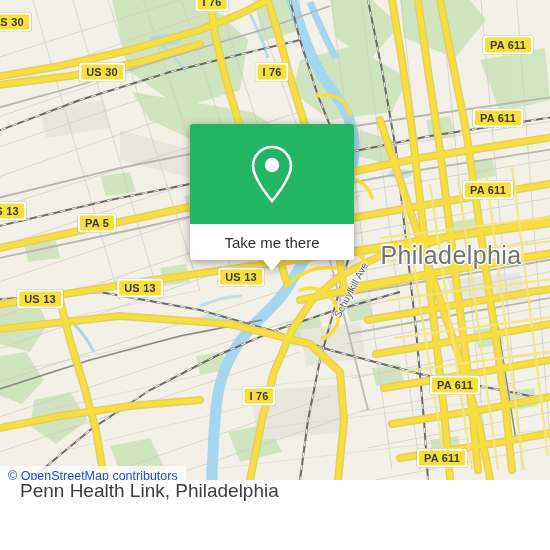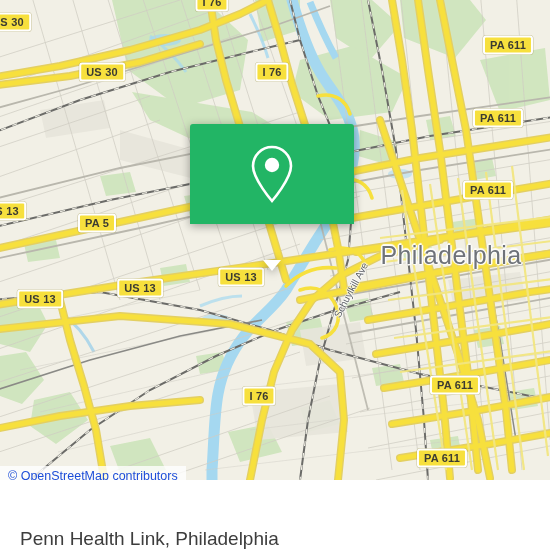--- a/index.html
+++ b/index.html
@@ -128,21 +128,21 @@
 
   
   #footer {
     position: absolute;
     left: 0;
     top: 480px;
     width: 438px;
     height: 70px;
     background: #ffffff;
     display: flex;
-    align-items: flex-end;
+    align-items: flex-start;
     justify-content: space-between;
     box-sizing: border-box;
     padding: 0 16px 0 20px;
   }
   #place-name {
     font-size: 19px;
     color: #3d3d3d;
     font-family: "Liberation Sans", sans-serif;
     white-space: nowrap;
   }
@@ -397,20 +397,23 @@
     <div class="shield" style="left:455px; top:385px;">PA 611</div>
     <div class="shield" style="left:442px; top:458px;">PA 611</div>
 
     <div id="popup">
       <div id="popup-head">
         <svg width="50" height="62" viewBox="0 0 50 62">
           <path d="M25 4 C14.5 4 6 12.5 6 23 C6 36 25 58 25 58 C25 58 44 36 44 23 C44 12.5 35.5 4 25 4 Z" fill="none" stroke="#ffffff" stroke-width="2.6"></path>
           <circle cx="25" cy="22" r="7.2" fill="#ffffff"></circle>
         </svg>
       </div>
+      <div id="popup-body">
+        <span id="popup-label">Take me there</span>
+      </div>
       <div id="popup-tail"></div>
     </div>
 
     <div id="attribution">© OpenStreetMap contributors</div>
   </div>
 
   <div id="footer">
     <div id="place-name">Penn Health Link, Philadelphia</div>
   </div>
 

